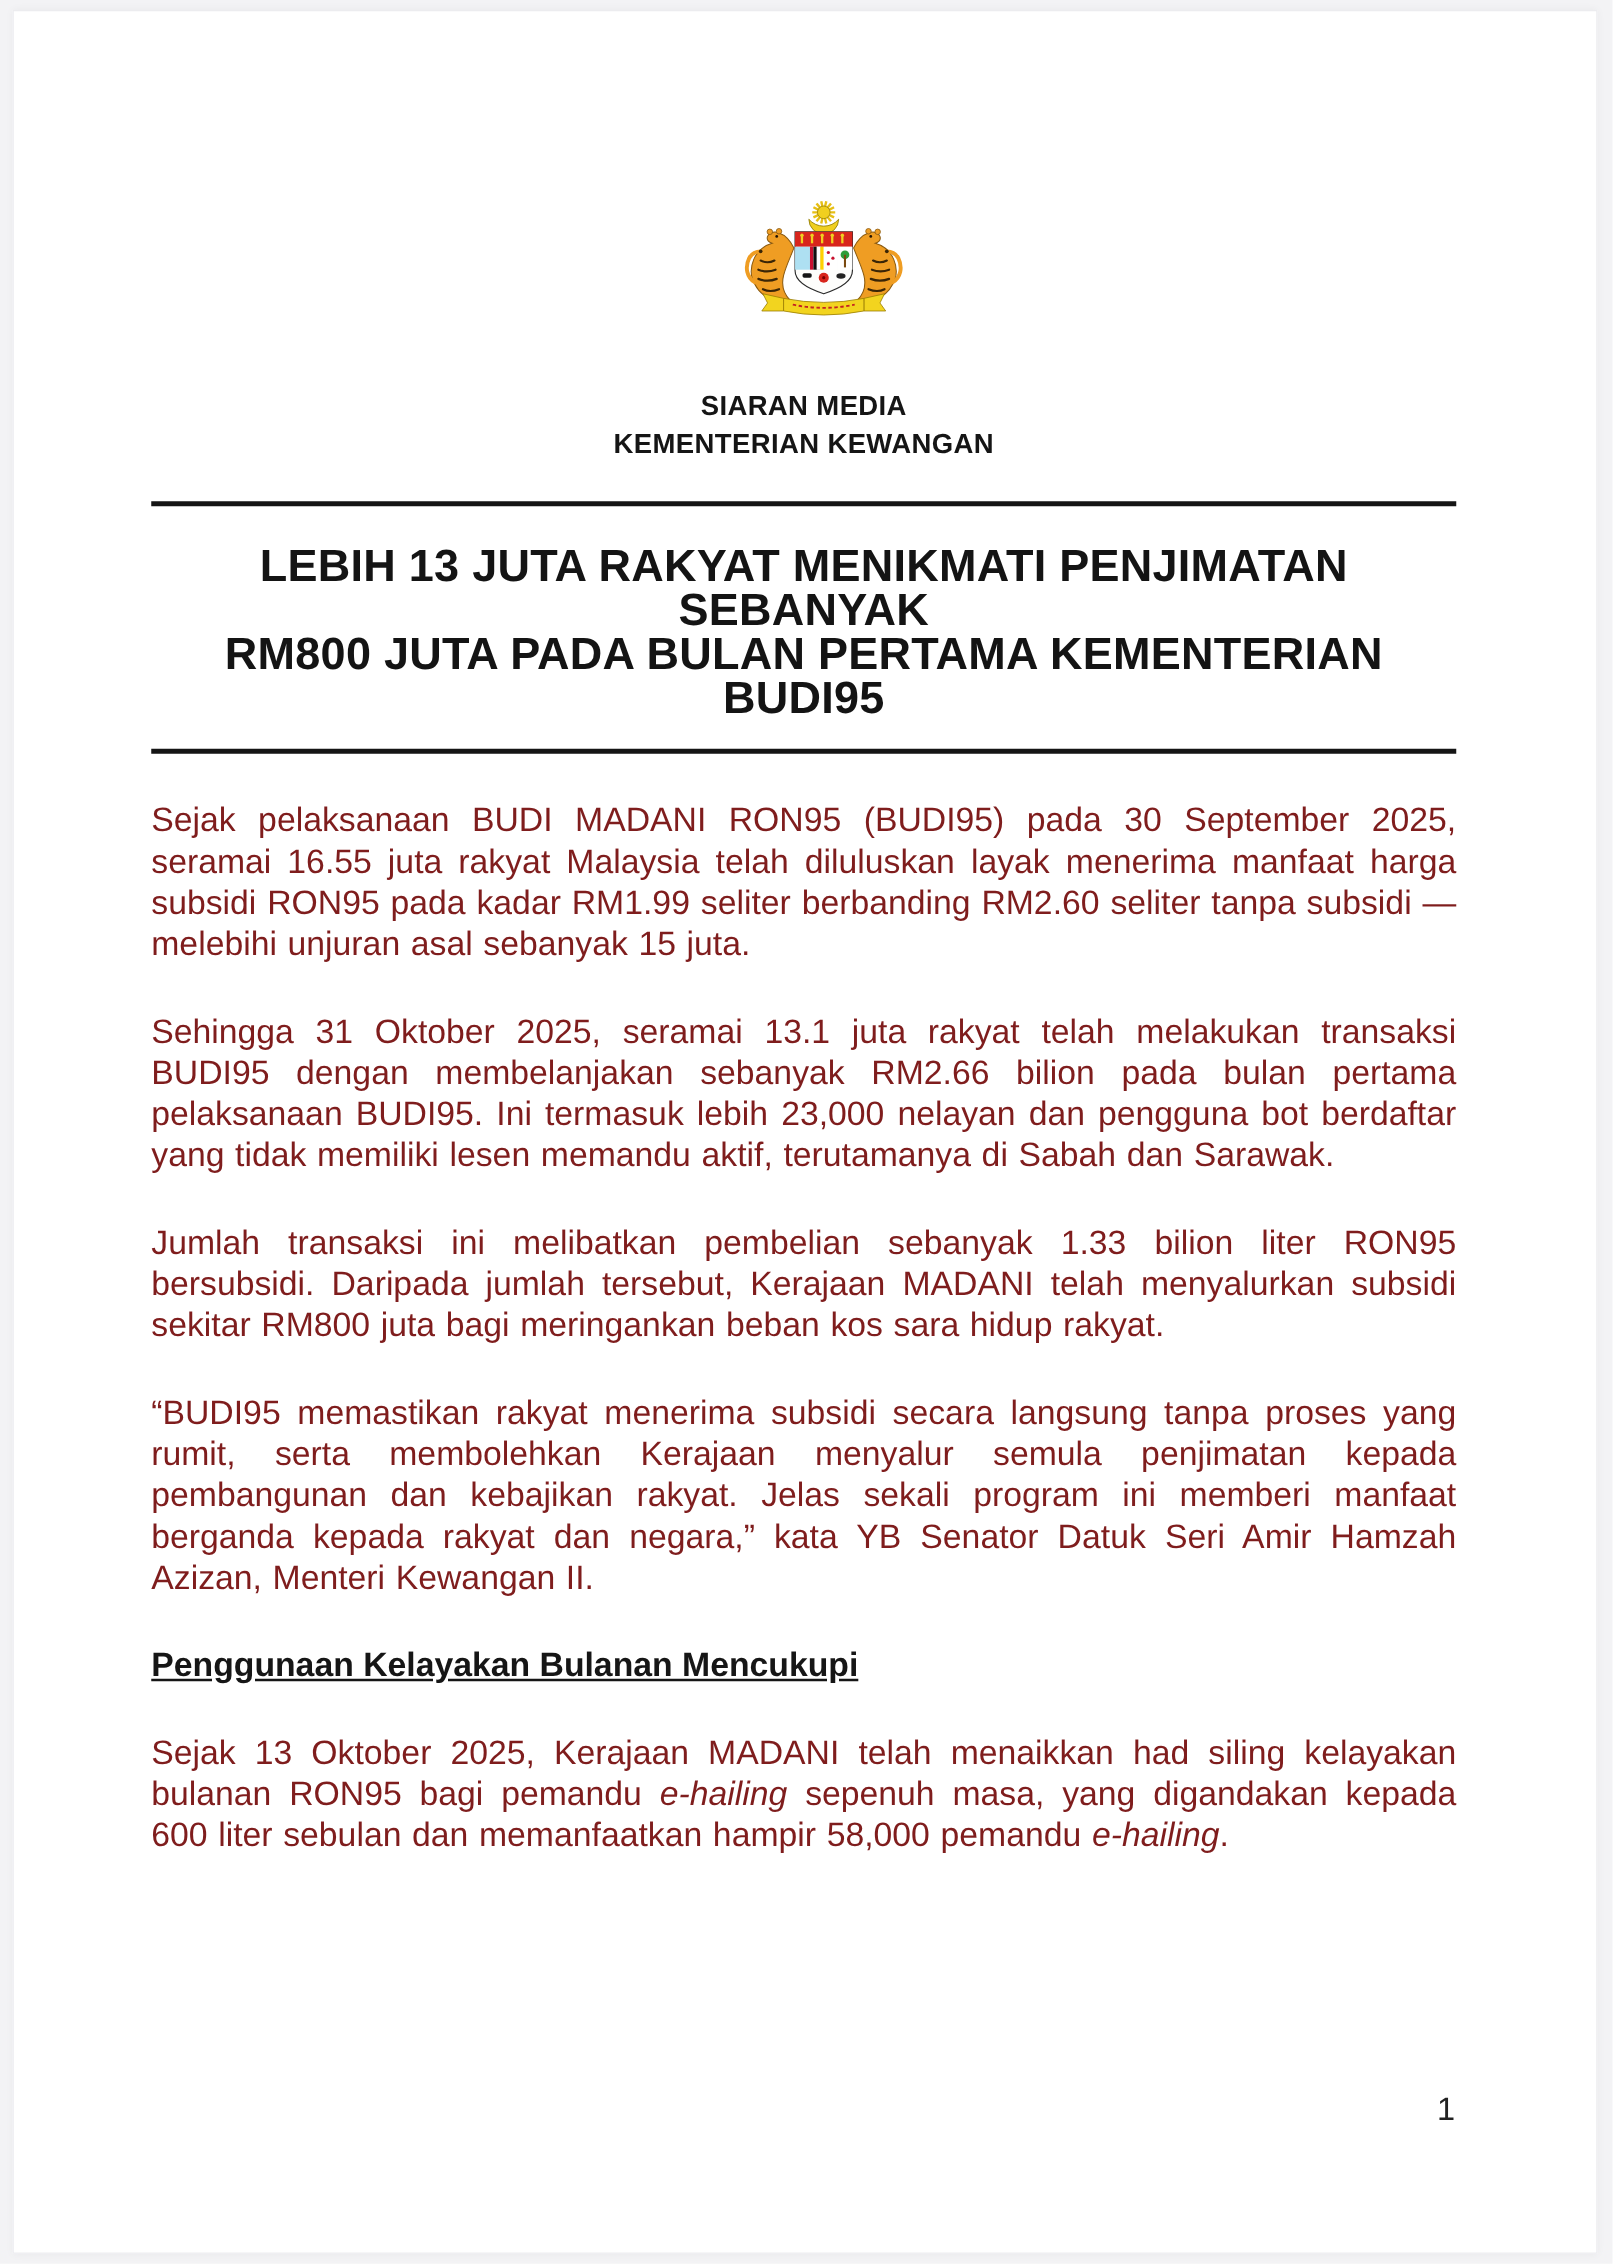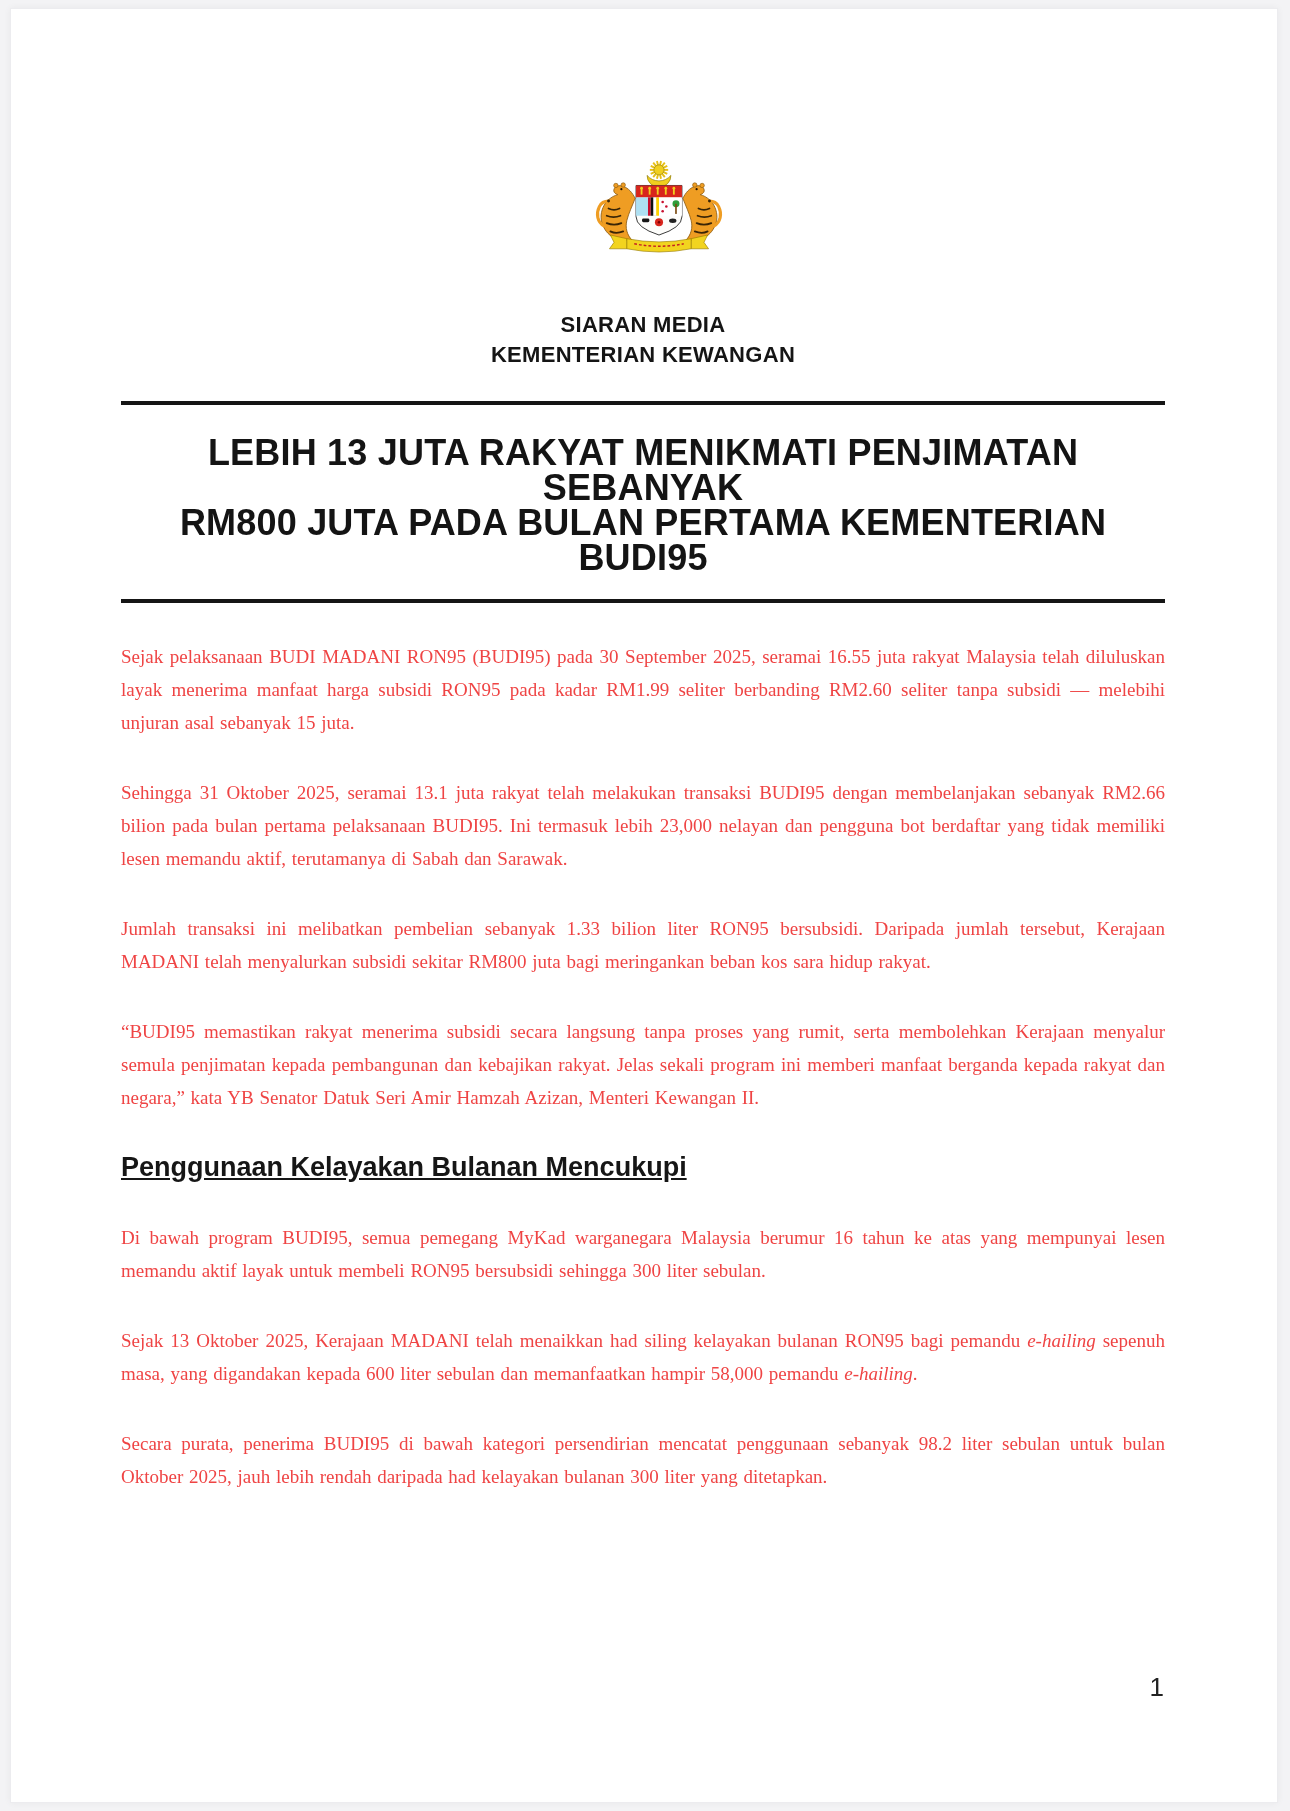--- a/index.html
+++ b/index.html
@@ -42,26 +42,25 @@
   .doc-title{
     margin-top:30px;
     text-align:center;
     font-size:36px;line-height:35px;
     font-weight:bold;
     color:#141414;
     letter-spacing:0.2px;
   }
   .body-text{margin-top:37px;}
   .para{
-    font-size:19px;line-height:33px;
+    font-size:27px;line-height:33px;
     text-align:justify;
-    color:#ef4444;
+    color:#7f1d1d;
     margin:0 0 37px 0;
     word-spacing:1px;
-    font-family:Liberation Serif, serif;
   }
   .section-heading{
     font-size:27px;line-height:33px;
     font-weight:bold;
     color:#161616;
     margin:0 0 37px 0;
     text-decoration:underline;
   }
   .it{font-style:italic;}
   .page-number{
@@ -184,19 +183,17 @@
   </div>
 
   <hr class="rule rule-bottom">
 
   <div class="body-text">
       <p class="para"><span>Sejak pelaksanaan BUDI MADANI RON95 (BUDI95) pada 30 September 2025, seramai 16.55 juta rakyat Malaysia telah diluluskan layak menerima manfaat harga subsidi RON95 pada kadar RM1.99 seliter berbanding RM2.60 seliter tanpa subsidi — melebihi unjuran asal sebanyak 15 juta.</span></p>
       <p class="para"><span>Sehingga 31 Oktober 2025, seramai 13.1 juta rakyat telah melakukan transaksi BUDI95 dengan membelanjakan sebanyak RM2.66 bilion pada bulan pertama pelaksanaan BUDI95. Ini termasuk lebih 23,000 nelayan dan pengguna bot berdaftar yang tidak memiliki lesen memandu aktif, terutamanya di Sabah dan Sarawak.</span></p>
       <p class="para"><span>Jumlah transaksi ini melibatkan pembelian sebanyak 1.33 bilion liter RON95 bersubsidi. Daripada jumlah tersebut, Kerajaan MADANI telah menyalurkan subsidi sekitar RM800 juta bagi meringankan beban kos sara hidup rakyat.</span></p>
       <p class="para"><span>“BUDI95 memastikan rakyat menerima subsidi secara langsung tanpa proses yang rumit, serta membolehkan Kerajaan menyalur semula penjimatan kepada pembangunan dan kebajikan rakyat. Jelas sekali program ini memberi manfaat berganda kepada rakyat dan negara,” kata YB Senator Datuk Seri Amir Hamzah Azizan, Menteri Kewangan II.</span></p>
       <h2 class="section-heading">Penggunaan Kelayakan Bulanan Mencukupi</h2>
-      <p class="para"><span>Di bawah program BUDI95, semua pemegang MyKad warganegara Malaysia berumur 16 tahun ke atas yang mempunyai lesen memandu aktif layak untuk membeli RON95 bersubsidi sehingga 300 liter sebulan.</span></p>
       <p class="para"><span>Sejak 13 Oktober 2025, Kerajaan MADANI telah menaikkan had siling kelayakan bulanan RON95 bagi pemandu </span><span class="it">e-hailing</span><span> sepenuh masa, yang digandakan kepada 600 liter sebulan dan memanfaatkan hampir 58,000 pemandu </span><span class="it">e-hailing</span><span>.</span></p>
-      <p class="para"><span>Secara purata, penerima BUDI95 di bawah kategori persendirian mencatat penggunaan sebanyak 98.2 liter sebulan untuk bulan Oktober 2025, jauh lebih rendah daripada had kelayakan bulanan 300 liter yang ditetapkan.</span></p>
     </div>
 
   <div class="page-number">1</div>
 </div>
 
 </body></html>

